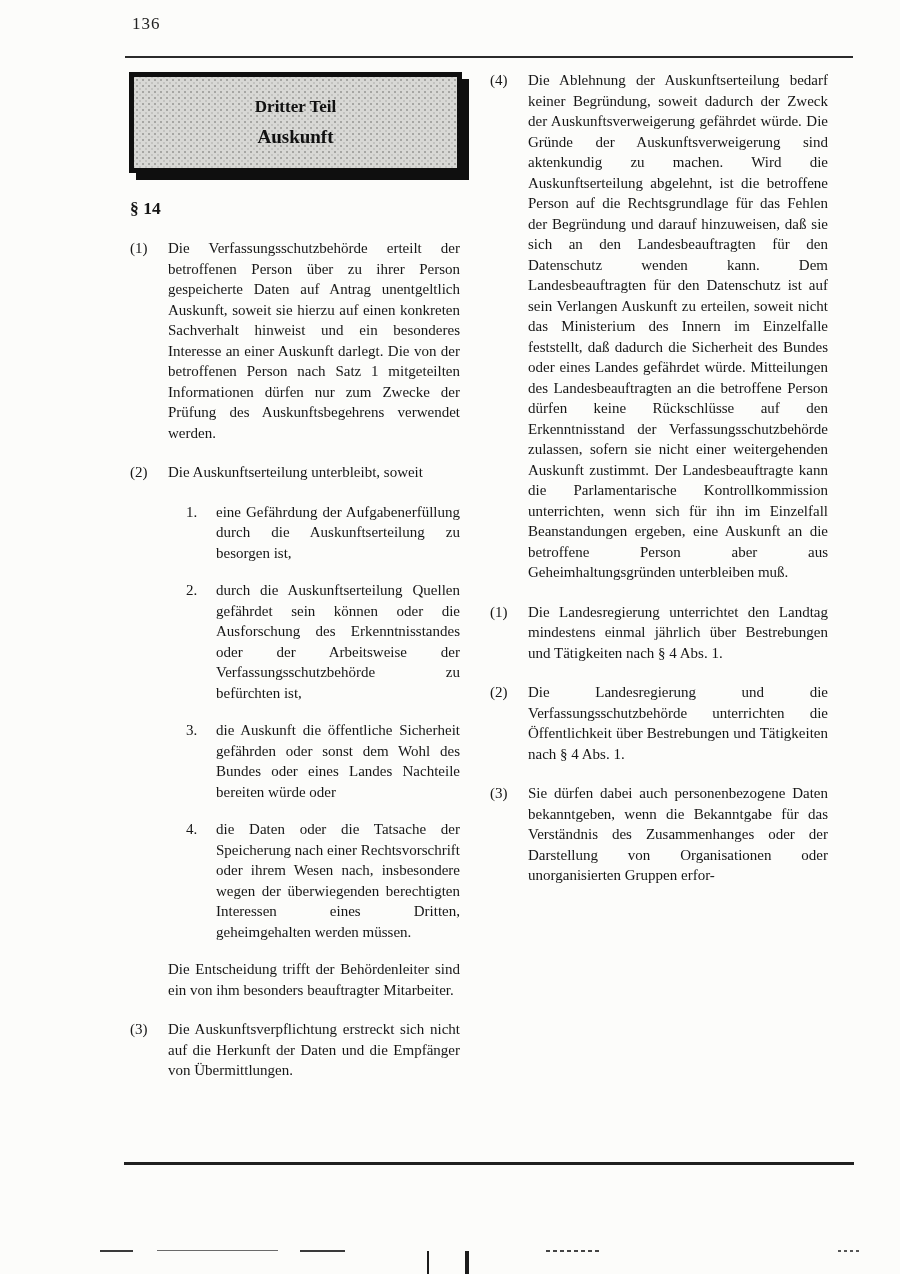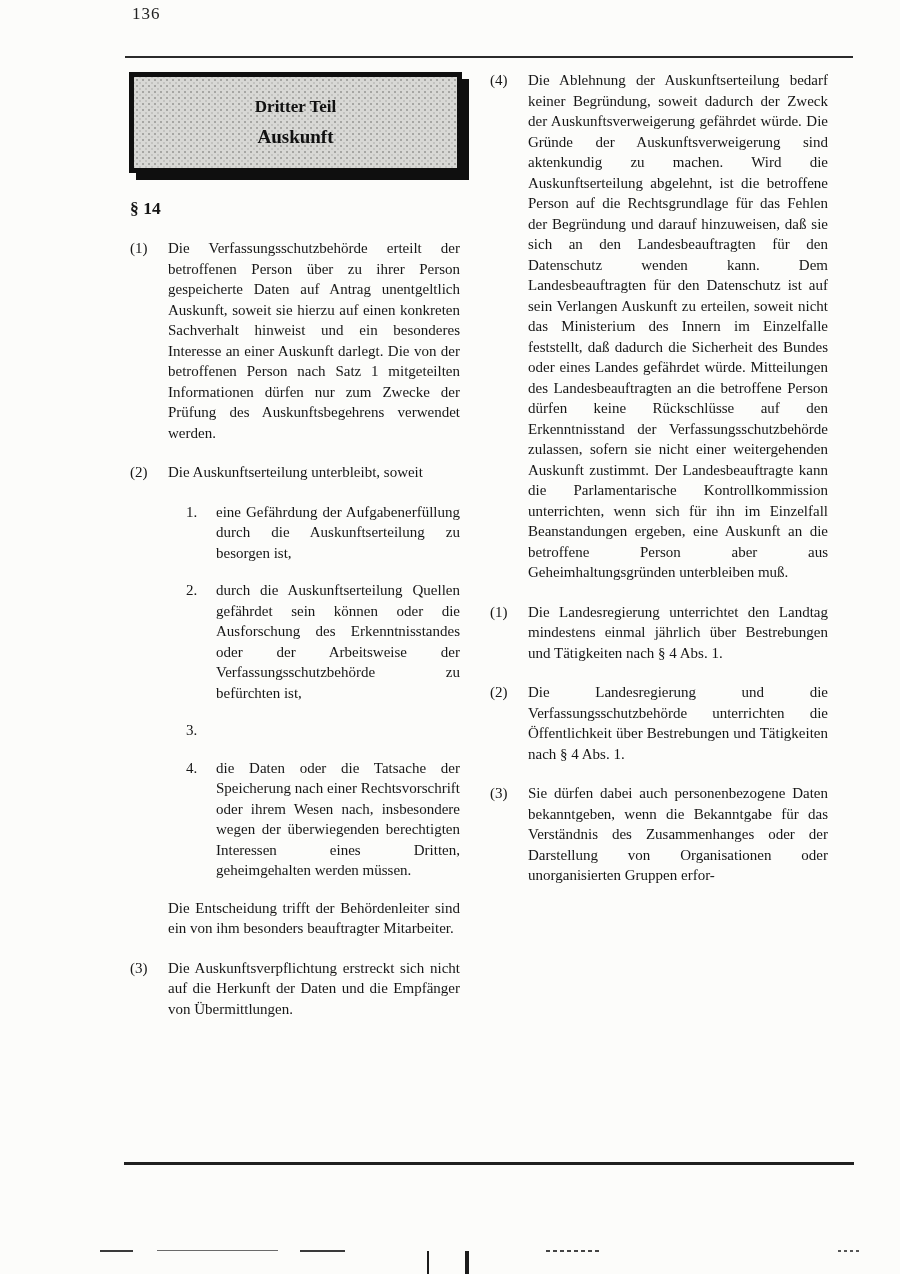--- a/index.html
+++ b/index.html
@@ -2,21 +2,21 @@
 <html><head>
 <meta charset="utf-8">
 <style>
   html,body{margin:0;padding:0;}
   body{
     width:900px;height:1274px;position:relative;overflow:hidden;
     background:#fcfcfa;color:#161616;
     font-family:"Liberation Serif","DejaVu Serif",serif;
   }
   .page-number{
-    position:absolute;left:132px;top:4px;
+    position:absolute;left:132px;top:14px;
     font-size:17px;letter-spacing:1px;color:#222;
   }
   .rule-top{position:absolute;left:125px;top:56px;width:728px;height:2px;background:#2b2b2b;}
   .rule-bottom{position:absolute;left:124px;top:1162px;width:730px;height:3px;background:#202020;}
 
   .col-left{position:absolute;left:130px;top:72px;width:330px;}
   .col-right{position:absolute;left:490px;top:70px;width:338px;}
 
   .part-box{
     box-sizing:border-box;width:333px;margin-left:-1px;
@@ -96,20 +96,21 @@
     <div class="item">
       <span class="num">1.</span>
       <span class="itext">eine Gefährdung der Aufgabenerfüllung durch die Auskunftserteilung zu besorgen ist,</span>
     </div>
     <div class="item">
       <span class="num">2.</span>
       <span class="itext">durch die Auskunftserteilung Quellen gefährdet sein können oder die Ausforschung des Erkenntnisstandes oder der Arbeitsweise der Verfassungsschutzbehörde zu befürchten ist,</span>
     </div>
     <div class="item">
       <span class="num">3.</span>
+      <span class="itext">die Auskunft die öffentliche Sicherheit gefährden oder sonst dem Wohl des Bundes oder eines Landes Nachteile bereiten würde oder</span>
     </div>
     <div class="item">
       <span class="num">4.</span>
       <span class="itext">die Daten oder die Tatsache der Speicherung nach einer Rechtsvorschrift oder ihrem Wesen nach, insbesondere wegen der überwiegenden berechtigten Interessen eines Dritten, geheimgehalten werden müssen.</span>
     </div>
   </div>
 
   <div class="closing">Die Entscheidung trifft der Behördenleiter sind ein von ihm besonders beauftragter Mitarbeiter.</div>
 
   <div class="para">

